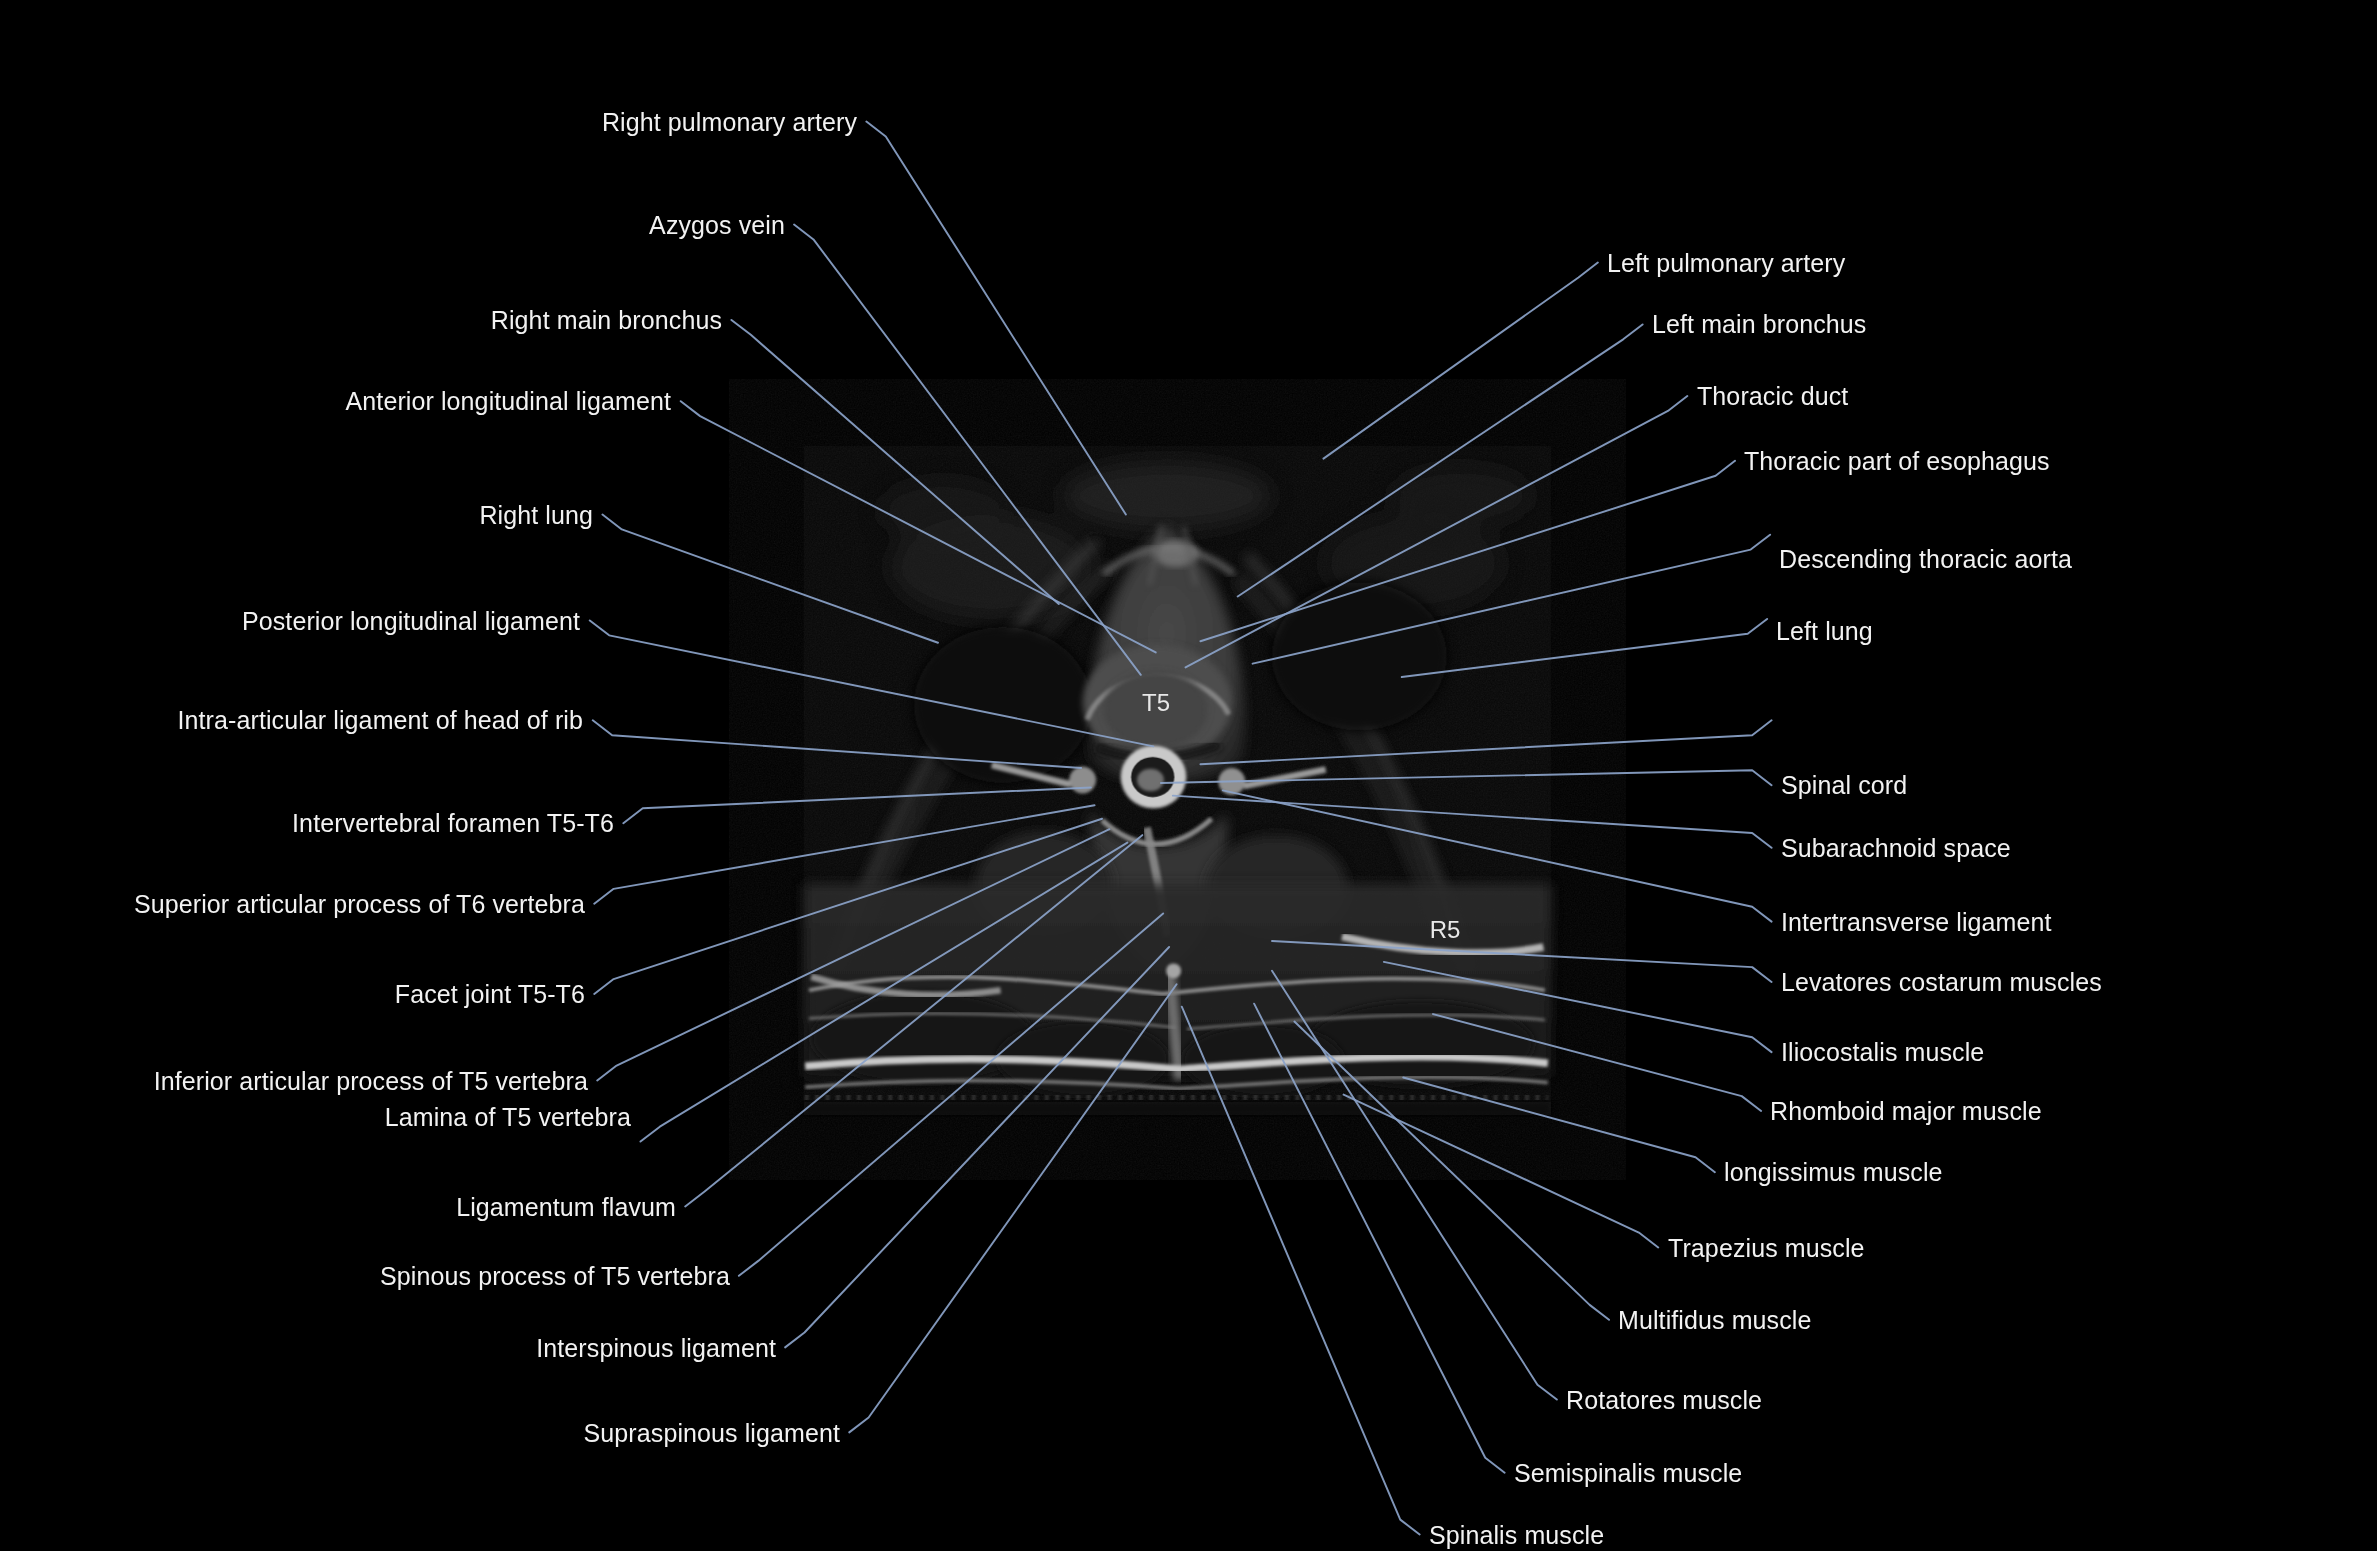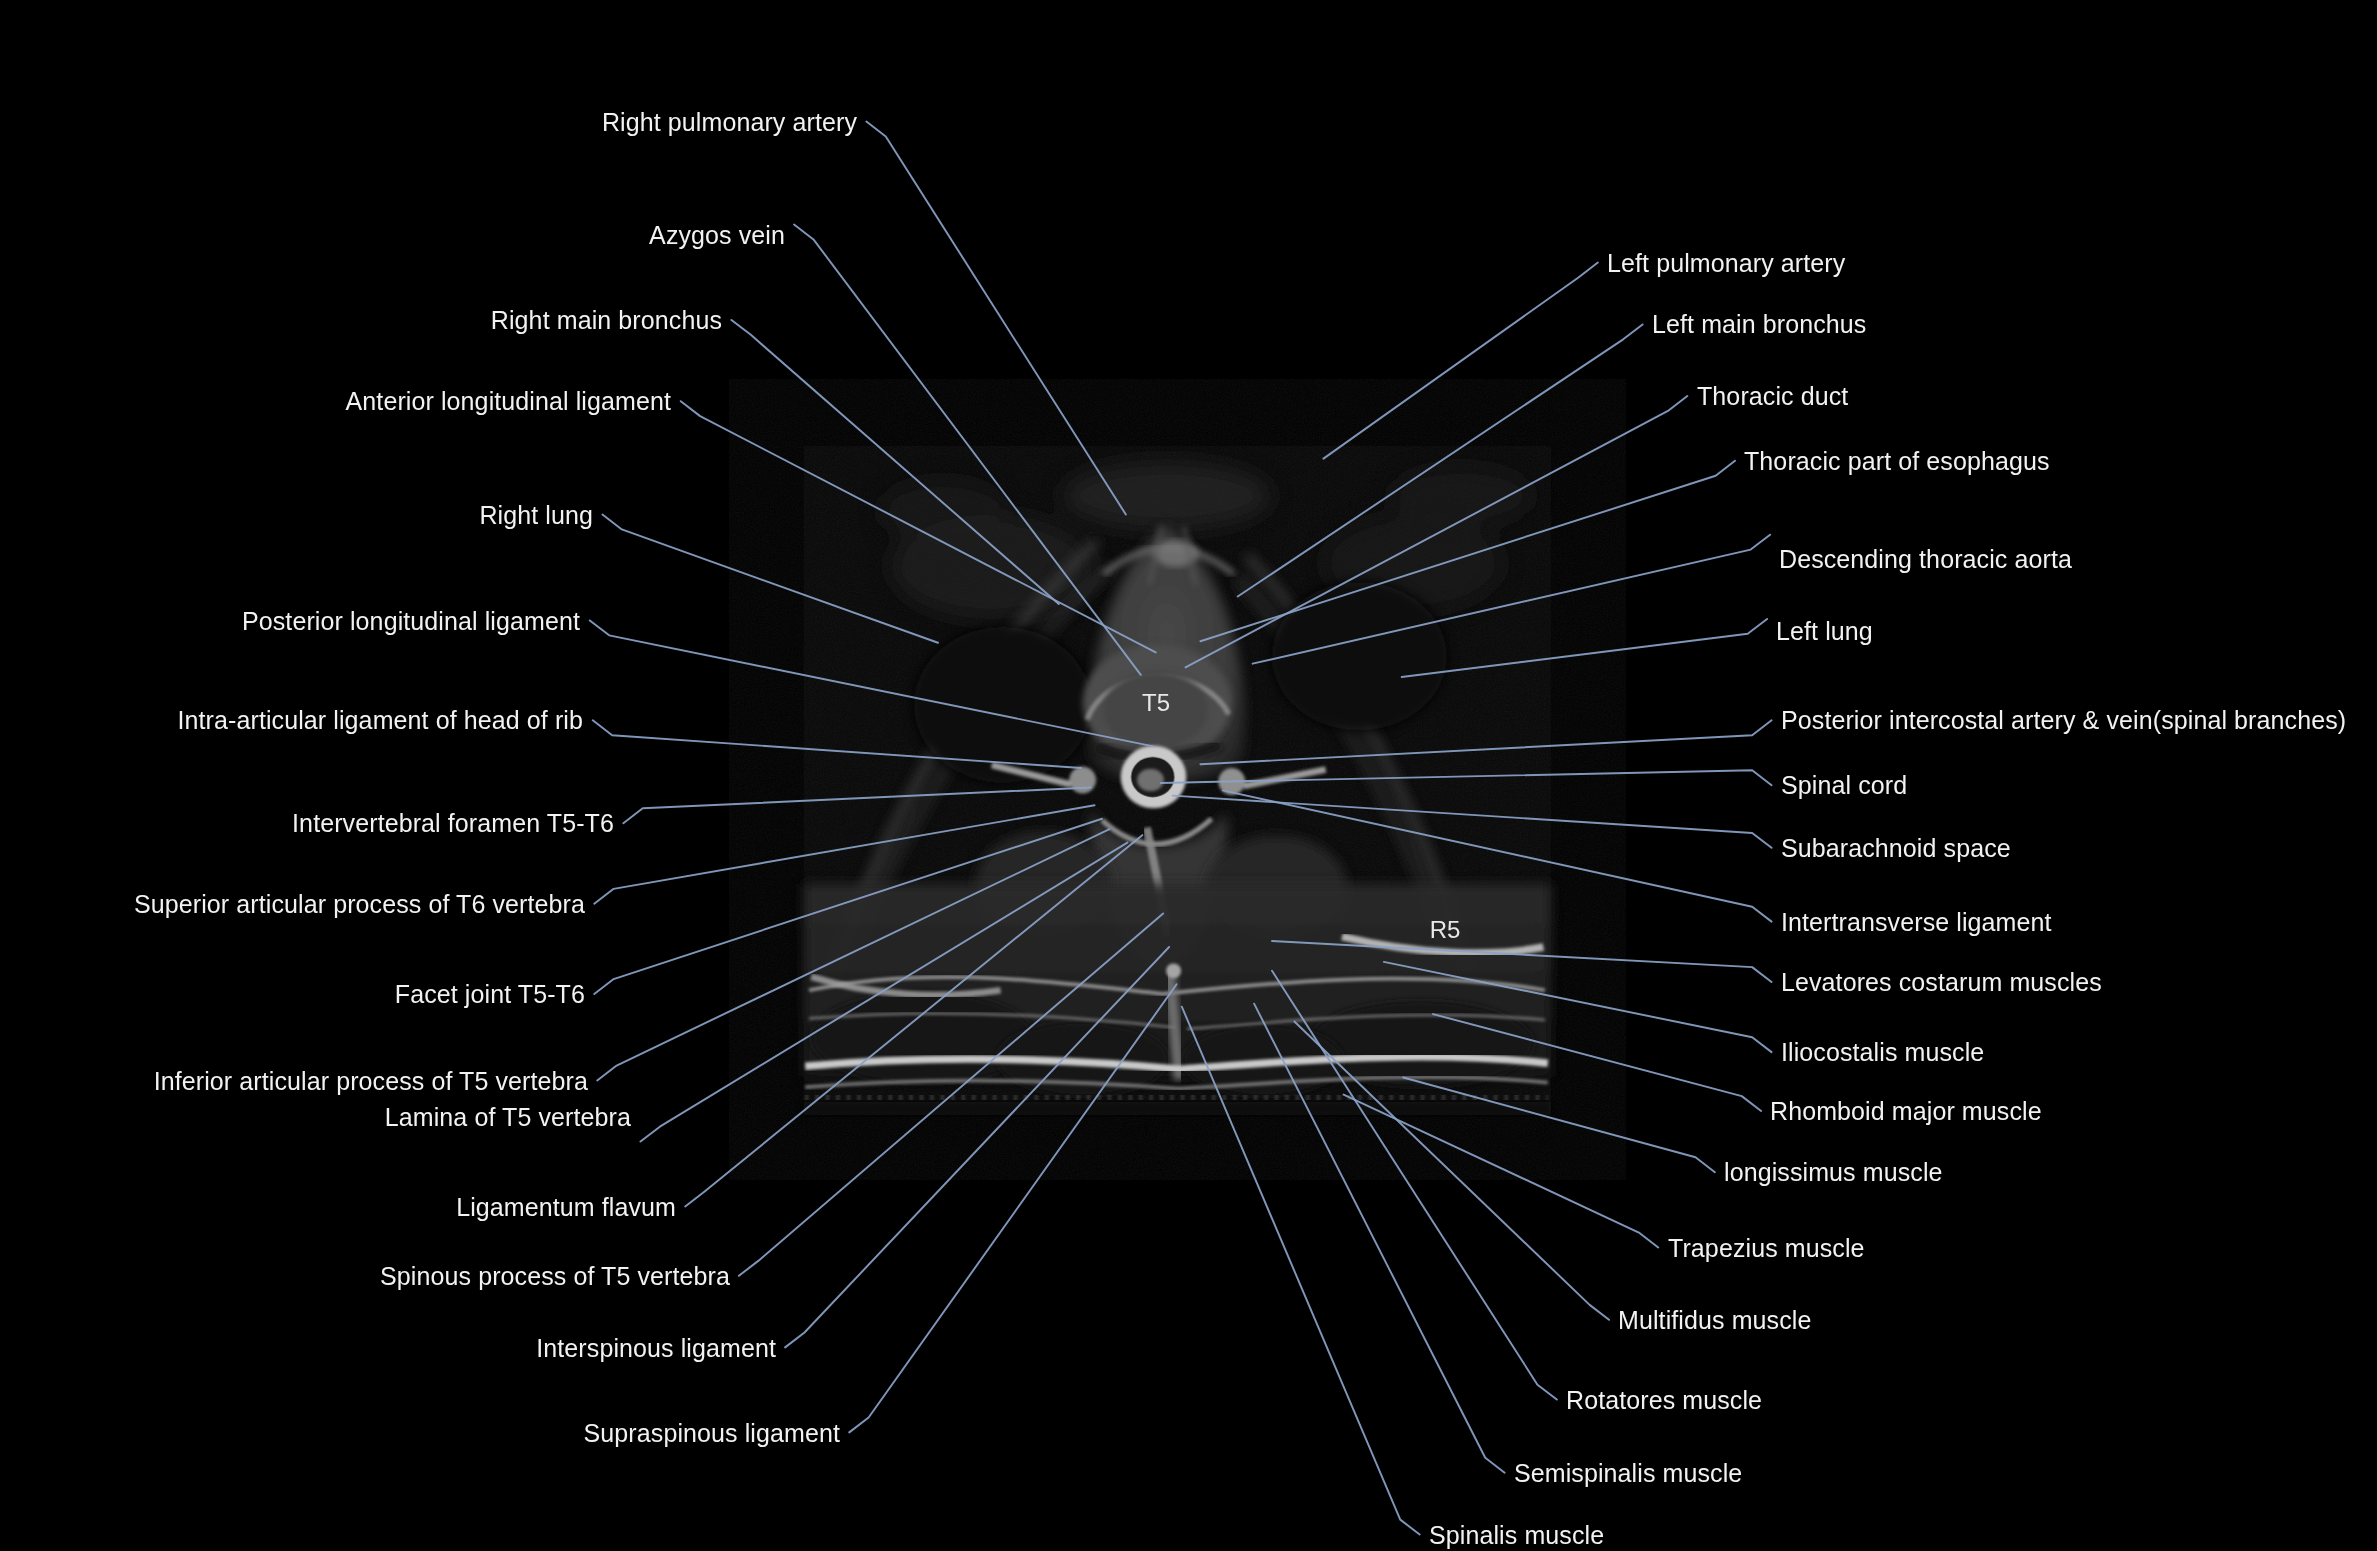--- a/index.html
+++ b/index.html
@@ -173,21 +173,21 @@
       <polyline points="2362,1490 2336,1470 1922,1360" class="leader"></polyline>
       <polyline points="2300,1572 2274,1552 1882,1445" class="leader"></polyline>
       <polyline points="2224,1673 2198,1653 1802,1468" class="leader"></polyline>
       <polyline points="2158,1770 2132,1750 1736,1370" class="leader"></polyline>
       <polyline points="2088,1877 2062,1857 1706,1302" class="leader"></polyline>
       <polyline points="2018,1975 1992,1955 1682,1346" class="leader"></polyline>
     </svg>
 
   <div class="layer" id="labels">
       <div class="ann-label align-right" style="top: 107px; right: 1520px;">Right pulmonary artery</div>
-      <div class="ann-label align-right" style="top: 210px; right: 1592px; margin-top: 10px;">Azygos vein</div>
+      <div class="ann-label align-right" style="top: 210px; right: 1592px;">Azygos vein</div>
       <div class="ann-label align-right" style="top: 305px; right: 1655px;">Right main bronchus</div>
       <div class="ann-label align-right" style="top: 386px; right: 1706px;">Anterior longitudinal ligament</div>
       <div class="ann-label align-right" style="top: 500px; right: 1784px;">Right lung</div>
       <div class="ann-label align-right" style="top: 606px; right: 1797px;">Posterior longitudinal ligament</div>
       <div class="ann-label align-right" style="top: 705px; right: 1794px;">Intra-articular ligament of head of rib</div>
       <div class="ann-label align-right" style="top: 808px; right: 1763px;">Intervertebral foramen T5-T6</div>
       <div class="ann-label align-right" style="top: 889px; right: 1792px;">Superior articular process of T6 vertebra</div>
       <div class="ann-label align-right" style="top: 979px; right: 1792px;">Facet joint T5-T6</div>
       <div class="ann-label align-right" style="top: 1066px; right: 1789px; text-align: center;">Inferior articular process of T5 vertebra</div>
       <div class="ann-label align-right" style="top: 1102px; right: 1746px; margin-left: 40px;">Lamina of T5 vertebra</div>
@@ -195,21 +195,20 @@
       <div class="ann-label align-right" style="top: 1261px; right: 1647px;">Spinous process of T5 vertebra</div>
       <div class="ann-label align-right" style="top: 1333px; right: 1601px;">Interspinous ligament</div>
       <div class="ann-label align-right" style="top: 1418px; right: 1537px;">Supraspinous ligament</div>
       <div class="ann-label align-left" style="top: 1520px; left: 1429px;">Spinalis muscle</div>
       <div class="ann-label align-left" style="top: 248px; left: 1607px;">Left pulmonary artery</div>
       <div class="ann-label align-left" style="top: 309px; left: 1652px;">Left main bronchus</div>
       <div class="ann-label align-left" style="top: 381px; left: 1697px;">Thoracic duct</div>
       <div class="ann-label align-left" style="top: 446px; left: 1744px;">Thoracic part of esophagus</div>
       <div class="ann-label align-left" style="top: 520px; left: 1779px; margin-top: 24px;">Descending thoracic aorta</div>
       <div class="ann-label align-left" style="top: 604px; left: 1776px; margin-top: 12px;">Left lung</div>
-      <div class="ann-label align-left" style="top: 705px; left: 1781px;">Posterior intercostal artery &amp; vein(spinal branches)</div>
       <div class="ann-label align-left" style="top: 770px; left: 1781px; text-align: center;">Spinal cord</div>
       <div class="ann-label align-left" style="top: 833px; left: 1781px;">Subarachnoid space</div>
       <div class="ann-label align-left" style="top: 907px; left: 1781px;">Intertransverse ligament</div>
       <div class="ann-label align-left" style="top: 967px; left: 1781px;">Levatores costarum muscles</div>
       <div class="ann-label align-left" style="top: 1037px; left: 1781px;">Iliocostalis muscle</div>
       <div class="ann-label align-left" style="top: 1096px; left: 1770px;">Rhomboid major muscle</div>
       <div class="ann-label align-left" style="top: 1157px; left: 1724px;">longissimus muscle</div>
       <div class="ann-label align-left" style="top: 1233px; left: 1668px;">Trapezius muscle</div>
       <div class="ann-label align-left" style="top: 1305px; left: 1618px;">Multifidus muscle</div>
       <div class="ann-label align-left" style="top: 1385px; left: 1566px;">Rotatores muscle</div>

